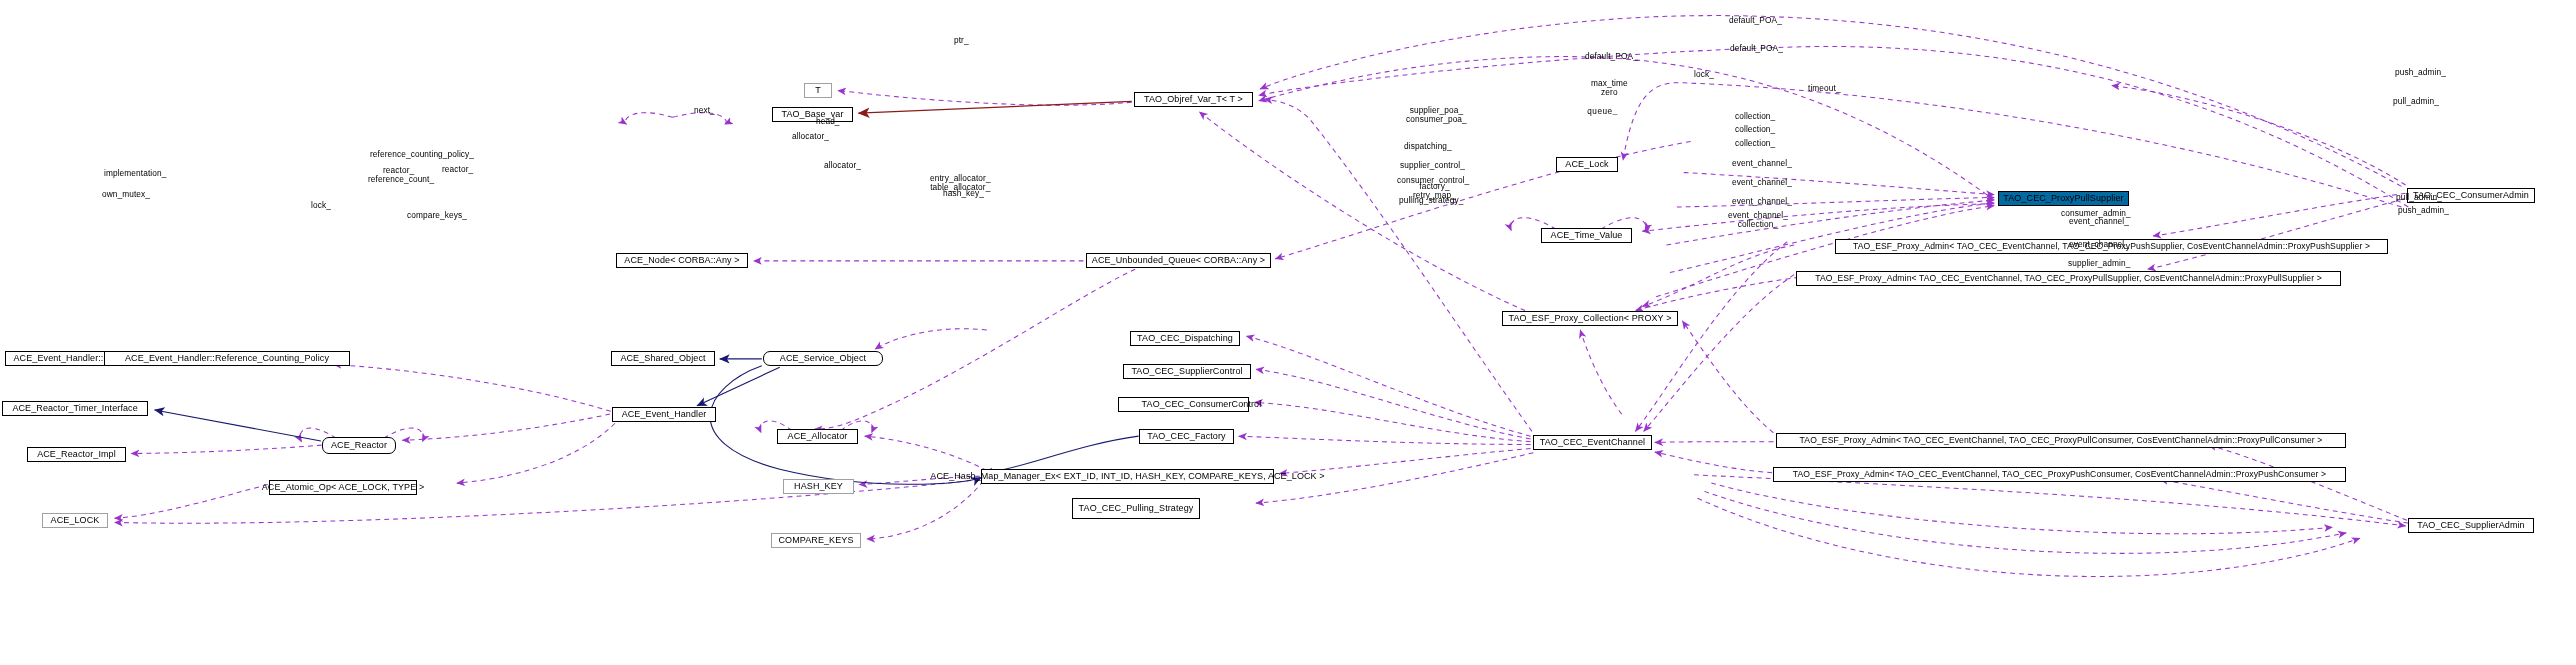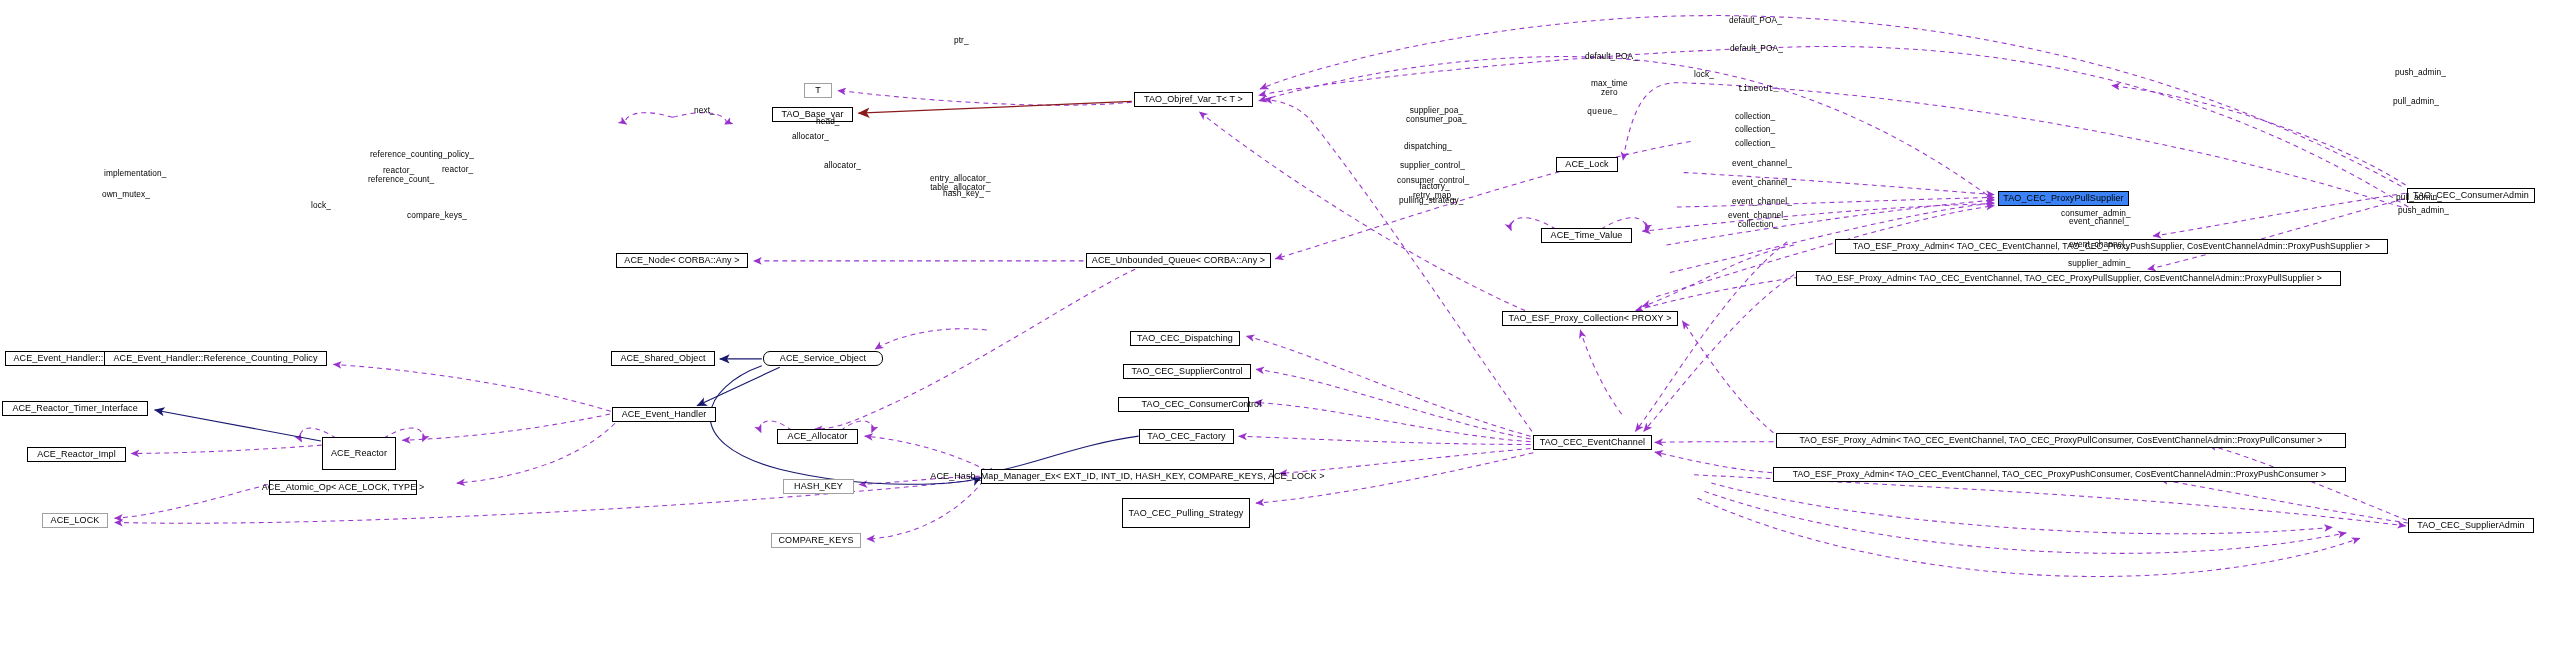--- a/index.html
+++ b/index.html
@@ -3,21 +3,21 @@
 <meta charset="utf-8">
 <title>TAO_CEC_ProxyPullSupplier Collaboration Diagram</title>
 <style>
   html,body{margin:0;padding:0;background:#ffffff;}
   body{font-family:"Liberation Sans","DejaVu Sans",sans-serif;}
   #canvas{position:relative;width:2576px;height:666px;background:#ffffff;overflow:hidden;}
   svg#edges{position:absolute;left:0;top:0;width:2576px;height:666px;pointer-events:none;}
   .node{position:absolute;box-sizing:border-box;background:#ffffff;border:0.7px solid #000000;
         display:flex;align-items:center;justify-content:center;white-space:nowrap;
         font-size:9px;line-height:1;color:#000000;padding:0 4.1px;letter-spacing:0.1px;}
-  .node.grey{border:0.7px solid #000000;background:#3b82f6;}
+  .node.grey{border:0.7px solid #000000;background:#0369a1;}
   .node.tmpl{border:0.7px solid #a0a0a0;background:#ffffff;}
   .node.wide{font-size:8.6px;}
   .elabel{position:absolute;font-size:8.3px;color:#000000;white-space:nowrap;line-height:1.12;
           background:transparent;letter-spacing:0.1px;margin-left:36px;}
   .elabel.two{text-align:center;}
 </style>
 </head>
 <body>
 
 <div id="canvas">
@@ -155,27 +155,27 @@
       <div class="node" style="left: 1134px; top: 92px; width: 119px; height: 15px;">TAO_Objref_Var_T&lt; T &gt;</div>
       <div class="node" style="left: 1556px; top: 157px; width: 62px; height: 15px;">ACE_Lock</div>
       <div class="node" style="left: 1541px; top: 228px; width: 91px; height: 15px;">ACE_Time_Value</div>
       <div class="node" style="left: 616px; top: 253px; width: 132px; height: 15px;">ACE_Node&lt; CORBA::Any &gt;</div>
       <div class="node" style="left: 1086px; top: 253px; width: 185px; height: 15px;">ACE_Unbounded_Queue&lt; CORBA::Any &gt;</div>
       <div class="node" style="left: 1502px; top: 311px; width: 176px; height: 15px;">TAO_ESF_Proxy_Collection&lt; PROXY &gt;</div>
       <div class="node" style="left: 1130px; top: 331px; width: 110px; height: 15px;">TAO_CEC_Dispatching</div>
       <div class="node" style="left: 1123px; top: 364px; width: 128px; height: 15px;">TAO_CEC_SupplierControl</div>
       <div class="node" style="left: 1118px; top: 397px; width: 131px; height: 15px; padding-left: 40px;">TAO_CEC_ConsumerControl</div>
       <div class="node" style="left: 1139px; top: 429px; width: 95px; height: 15px;">TAO_CEC_Factory</div>
-      <div class="node" style="left: 1122px; top: 498px; width: 128px; height: 30px;">TAO_CEC_Pulling_Strategy</div>
+      <div class="node" style="left: 1072px; top: 498px; width: 128px; height: 21px;">TAO_CEC_Pulling_Strategy</div>
       <div class="node" style="left: 1533px; top: 435px; width: 119px; height: 15px;">TAO_CEC_EventChannel</div>
       <div class="node" style="left: 4.8px; top: 351px; width: 132px; height: 15px;">ACE_Event_Handler::Policy</div>
-      <div class="node" style="left: 104px; top: 351px; width: 223px; height: 15px;">ACE_Event_Handler::Reference_Counting_Policy</div>
+      <div class="node" style="left: 104px; top: 351px; width: 246px; height: 15px;">ACE_Event_Handler::Reference_Counting_Policy</div>
       <div class="node" style="left: 2.1px; top: 401px; width: 146px; height: 15px;">ACE_Reactor_Timer_Interface</div>
       <div class="node" style="left: 27px; top: 447px; width: 99px; height: 15px;">ACE_Reactor_Impl</div>
-      <div class="node" style="left: 322px; top: 437px; width: 74px; height: 33px;">ACE_Reactor</div>
+      <div class="node" style="left: 322px; top: 437px; width: 74px; height: 17px; border-radius: 7px;">ACE_Reactor</div>
       <div class="node" style="left: 269px; top: 480px; width: 148px; height: 15px;">ACE_Atomic_Op&lt; ACE_LOCK, TYPE &gt;</div>
       <div class="node tmpl" style="left: 42px; top: 513px; width: 66px; height: 15px;">ACE_LOCK</div>
       <div class="node" style="left: 611px; top: 351px; width: 104px; height: 15px;">ACE_Shared_Object</div>
       <div class="node" style="left: 763px; top: 351px; width: 120px; height: 15px; border-radius: 7px;">ACE_Service_Object</div>
       <div class="node" style="left: 612px; top: 407px; width: 104px; height: 15px;">ACE_Event_Handler</div>
       <div class="node" style="left: 777px; top: 429px; width: 81px; height: 15px;">ACE_Allocator</div>
       <div class="node tmpl" style="left: 783px; top: 479px; width: 71px; height: 15px;">HASH_KEY</div>
       <div class="node tmpl" style="left: 771px; top: 533px; width: 90px; height: 15px;">COMPARE_KEYS</div>
       <div class="node" style="left: 981px; top: 469px; width: 293px; height: 15px;">ACE_Hash_Map_Manager_Ex&lt; EXT_ID, INT_ID, HASH_KEY, COMPARE_KEYS, ACE_LOCK &gt;</div>
       <div class="node grey" style="left: 1998px; top: 191px; width: 131px; height: 15px;">TAO_CEC_ProxyPullSupplier</div>
@@ -192,21 +192,21 @@
       <div class="elabel" style="left: 1694px; top: 44px;">default_POA_</div>
       <div class="elabel" style="left: 1549px; top: 52px;">default_POA_</div>
       <div class="elabel" style="left: 918px; top: 36px;">ptr_</div>
       <div class="elabel" style="left: 2359px; top: 68px;">push_admin_</div>
       <div class="elabel" style="left: 1658px; top: 70px;">lock_</div>
       <div class="elabel" style="left: 2357px; top: 97px;">pull_admin_</div>
       <div class="elabel two" style="left: 1555px; top: 79px;">
         <div>max_time</div>
         <div>zero</div>
       </div>
-      <div class="elabel" style="left: 1702px; top: 84px; font-family: Liberation Mono, monospace;">timeout_</div>
+      <div class="elabel" style="left: 1772px; top: 84px;">timeout_</div>
       <div class="elabel" style="left: 658px; top: 106px;">next_</div>
       <div class="elabel" style="left: 780px; top: 117px;">head_</div>
       <div class="elabel two" style="left: 1370px; top: 106px;">
         <div>supplier_poa_</div>
         <div>consumer_poa_</div>
       </div>
       <div class="elabel" style="left: 1551px; top: 107px; font-family: Liberation Mono, monospace;">queue_</div>
       <div class="elabel" style="left: 1699px; top: 112px;">collection_</div>
       <div class="elabel" style="left: 1699px; top: 125px;">collection_</div>
       <div class="elabel" style="left: 1699px; top: 139px;">collection_</div>

